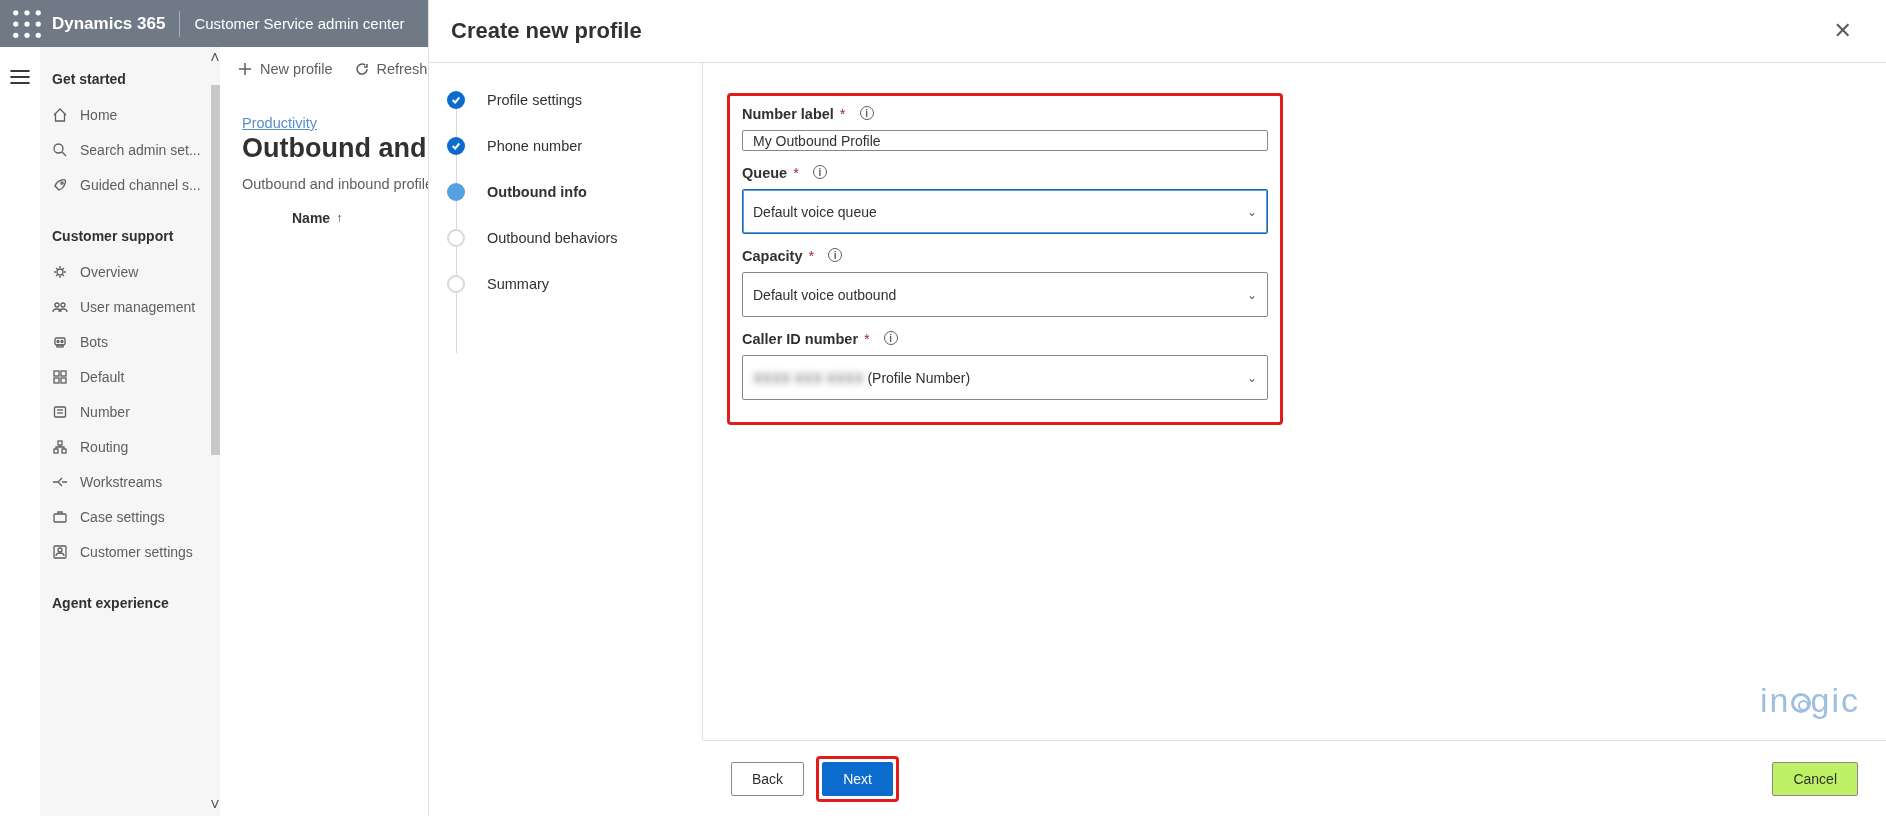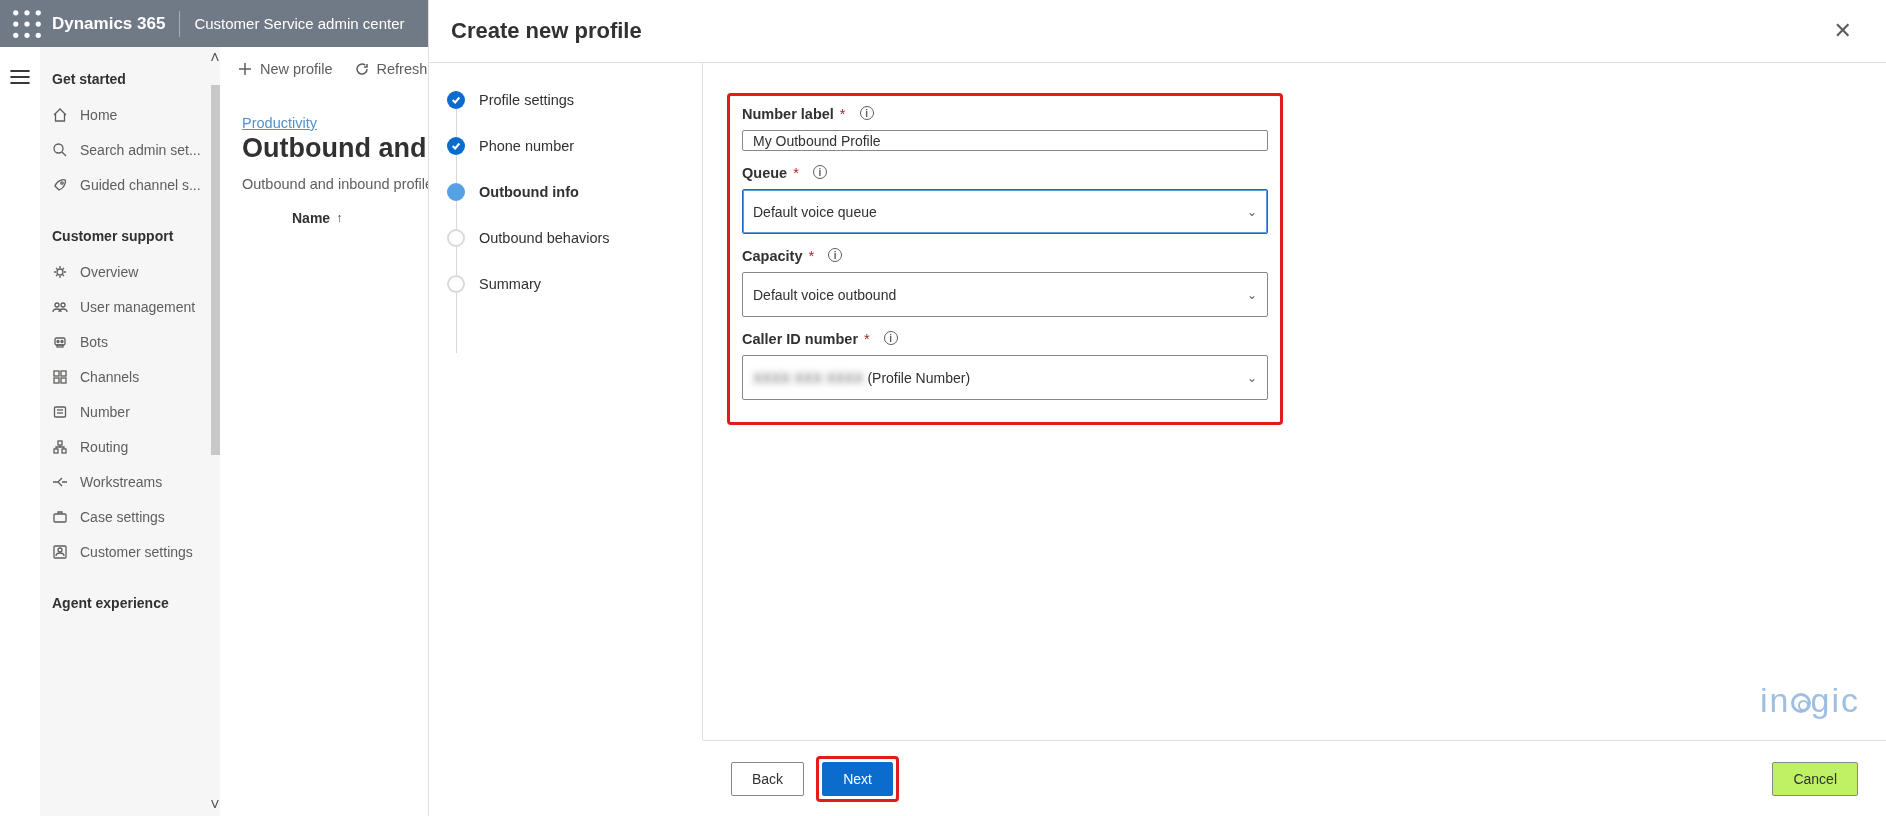--- a/index.html
+++ b/index.html
@@ -46,21 +46,21 @@
   
   .modal { position:absolute; top:0; left:428px; right:0; bottom:0; background:#fff; border-left:1px solid #e1dfdd; }
   .modal-hdr { height:62px; display:flex; align-items:center; padding:0 28px 0 22px; }
   .modal-title { font-size:22px; font-weight:600; color:#323130; flex:1; }
   .close-btn { font-size:22px; color:#605e5c; cursor:pointer; line-height:1; padding:6px; }
   .modal-divider { height:1px; background:#e1dfdd; margin:0; }
   .modal-body { position:absolute; top:63px; left:0; right:0; bottom:76px; display:flex; }
 
   
   .stepper { width:274px; padding:28px 8px 0 18px; border-right:1px solid #e1dfdd; }
-  .step { display:flex; align-items:center; gap:14px; margin-bottom:28px; position:relative; }
+  .step { display:flex; align-items:center; gap:22px; margin-bottom:28px; position:relative; }
   .step-line { position:absolute; left:27px; top:38px; width:1px; background:#d9d9d9; }
   .step-dot { width:18px; height:18px; border-radius:50%; flex:0 0 18px; display:flex; align-items:center; justify-content:center; position:relative; z-index:2; background:#fff;}
   .dot-done { background:#0b6cce; }
   .dot-done svg { width:10px; height:10px; stroke:#fff; fill:none; stroke-width:2.4; }
   .dot-current { background:#56a0e6; }
   .dot-open { border:2px solid #d9d9d9; background:#fff; }
   .step-label { font-size:14.5px; color:#323130; }
 
   
   .form-col { flex:1; padding:30px 36px 0 24px; }
@@ -175,21 +175,21 @@
           </svg></span>
       <span>Bots</span>
     </div>
     <div class="nav-item">
       <span class="nav-icon"><svg viewBox="0 0 16 16">
             <rect x="2" y="2" width="5" height="5"></rect>
             <rect x="9" y="2" width="5" height="5"></rect>
             <rect x="2" y="9" width="5" height="5"></rect>
             <rect x="9" y="9" width="5" height="5"></rect>
           </svg></span>
-      <span>Channels</span>
+      <span>Default</span>
     </div>
     <div class="nav-item">
       <span class="nav-icon"><svg viewBox="0 0 16 16">
             <rect x="2.5" y="3" width="11" height="10" rx="1"></rect>
             <line x1="5" y1="6" x2="11" y2="6"></line>
             <line x1="5" y1="9" x2="11" y2="9"></line>
           </svg></span>
       <span>Number</span>
     </div>
     <div class="nav-item">

